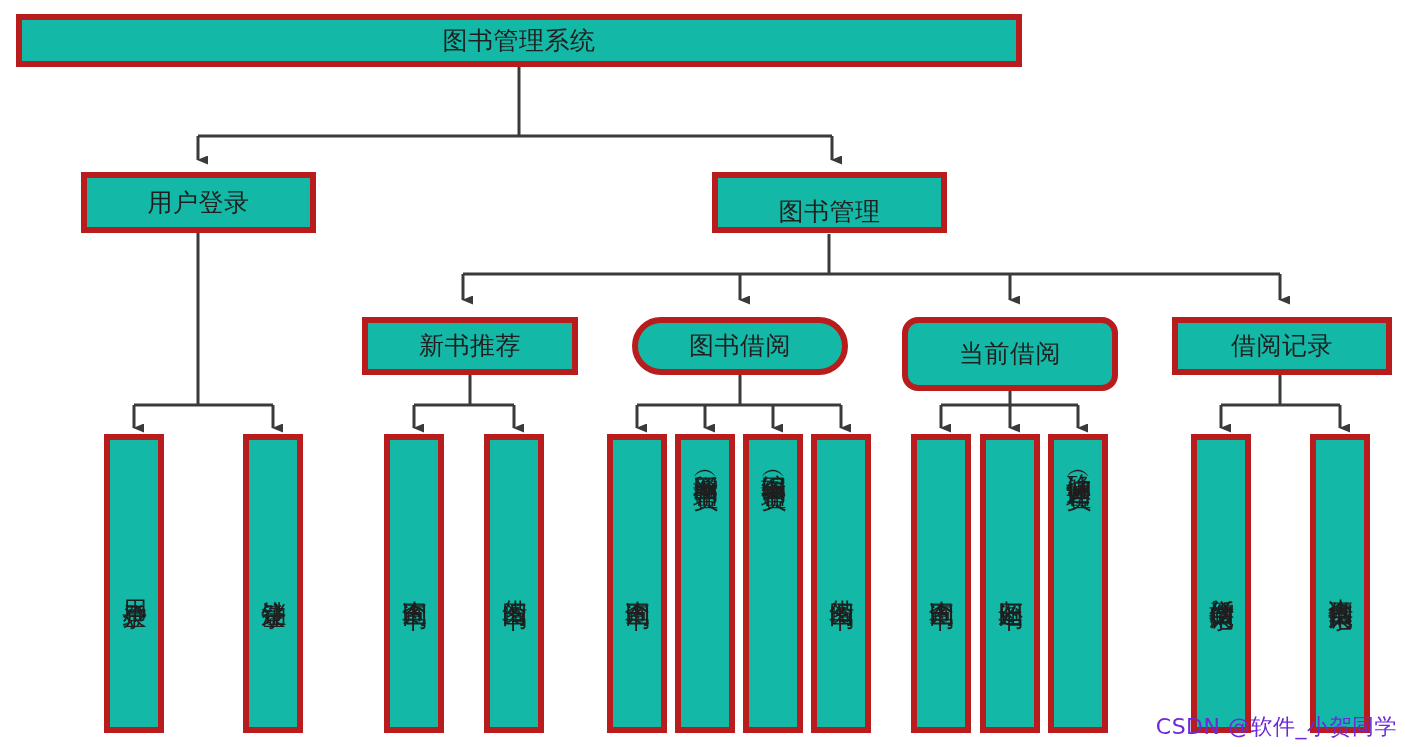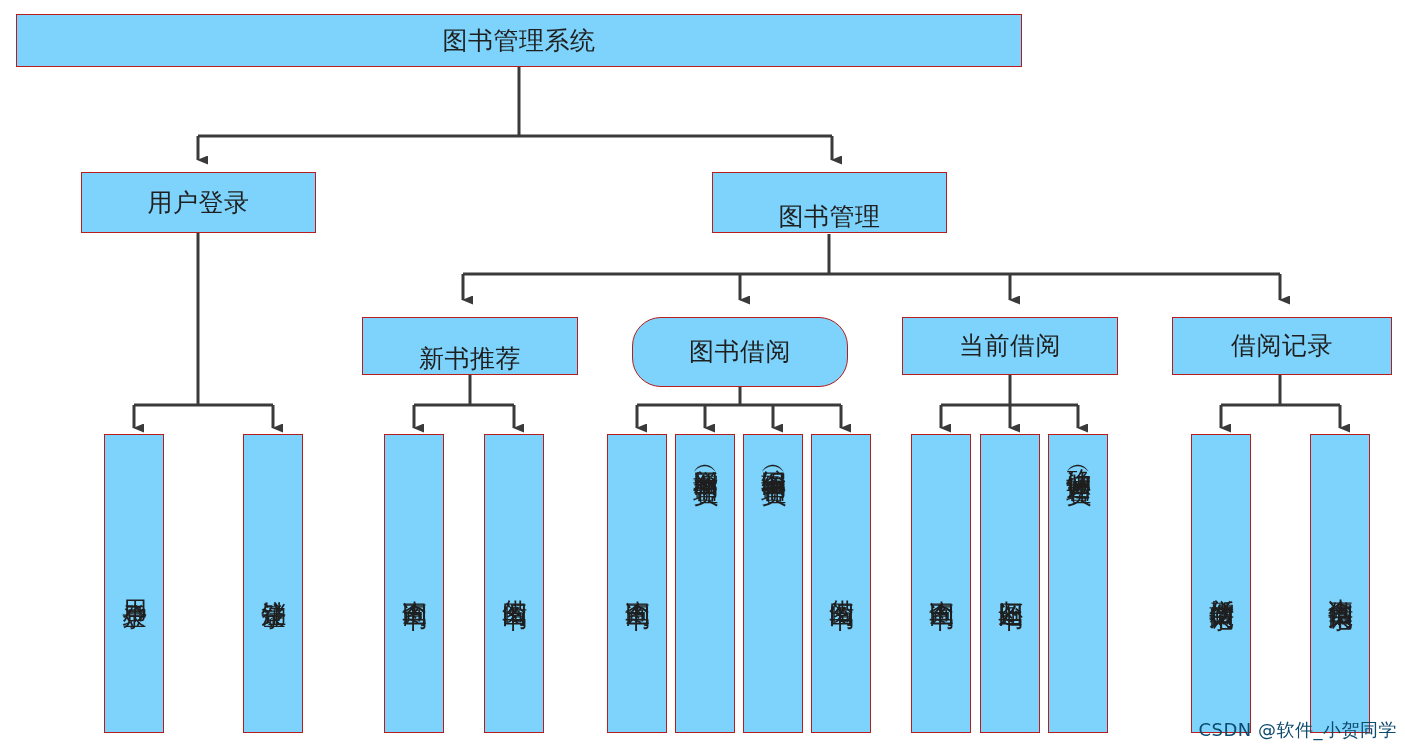--- a/index.html
+++ b/index.html
@@ -22,22 +22,22 @@
     position: absolute;
     left: 0;
     top: 0;
     width: 1405px;
     height: 747px;
     pointer-events: none;
   }
   .node {
     position: absolute;
     box-sizing: border-box;
-    border: 1px solid #b91c1c;
-    background: #7dd3fc;
+    border: 6px solid #b91c1c;
+    background: #14b8a6;
     display: flex;
     align-items: center;
     justify-content: center;
     color: #1f1f1f;
   }
   .node.horiz {
     font-size: 25px;
     line-height: 1.2;
     letter-spacing: 0.5px;
     white-space: nowrap;
@@ -56,22 +56,22 @@
     white-space: nowrap;
   }
   .node.vert.mid {
     align-items: center;
     padding-top: 0;
   }
   #watermark {
     position: absolute;
     right: 8px;
     bottom: 5px;
-    font-size: 18px;
-    color: #0c4a6e;
+    font-size: 22px;
+    color: #6d28d9;
     letter-spacing: 0.5px;
     white-space: nowrap;
     font-family: "DejaVu Sans", "Liberation Sans", sans-serif;
   }
 </style>
 </head>
 <body>
 
 <div id="canvas">
 
@@ -129,27 +129,27 @@
     <span>图书管理系统</span>
   </div>
 
   <div class="node horiz" style="left:81px; top:172px; width:235px; height:61px;">
     <span>用户登录</span>
   </div>
   <div class="node horiz" style="left:712px; top:172px; width:235px; height:61px;align-items:flex-end;">
     <span>图书管理</span>
   </div>
 
-  <div class="node horiz" style="left:362px; top:317px; width:216px; height:58px;align-items:flex-end;">
+  <div class="node horiz" style="left:362px; top:317px; width:216px; height:58px;">
     <span>新书推荐</span>
   </div>
-  <div class="node horiz" style="left:632px; top:317px; width:216px; height:70px;border-radius:29px;">
+  <div class="node horiz" style="left:632px; top:317px; width:216px; height:58px;border-radius:29px;">
     <span>图书借阅</span>
   </div>
-  <div class="node horiz" style="left:902px; top:317px; width:216px; height:58px;">
+  <div class="node horiz" style="left:902px; top:317px; width:216px; height:74px;border-radius:16px;">
     <span>当前借阅</span>
   </div>
   <div class="node horiz" style="left:1172px; top:317px; width:220px; height:58px;">
     <span>借阅记录</span>
   </div>
 
   <div class="node vert mid" style="left:104px; top:434px; width:60px; height:299px;">
     <span class="vlabel">用户登录</span>
   </div>
   <div class="node vert mid" style="left:243px; top:434px; width:60px; height:299px;">

